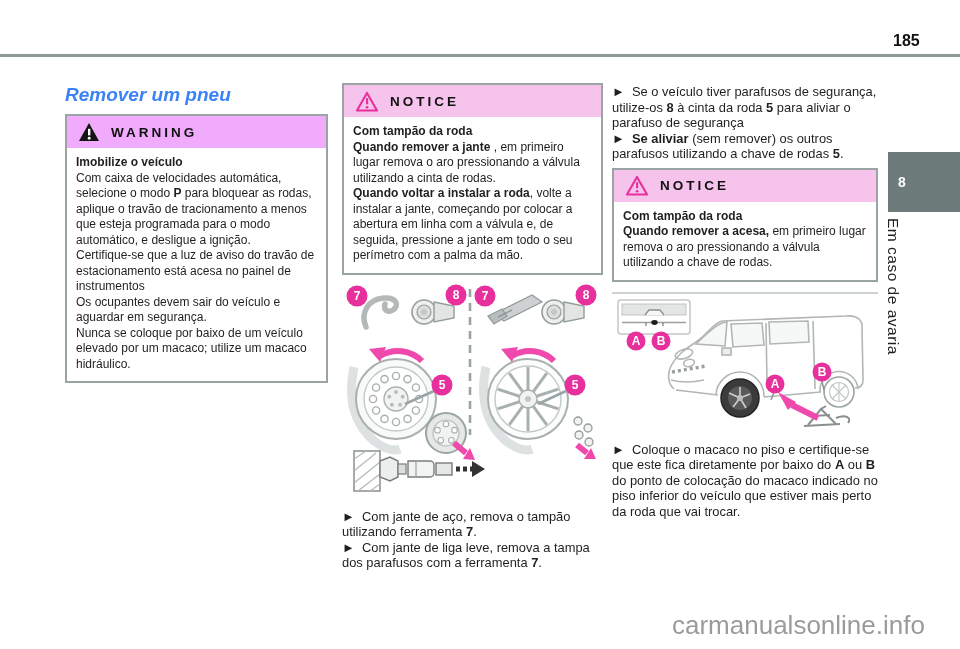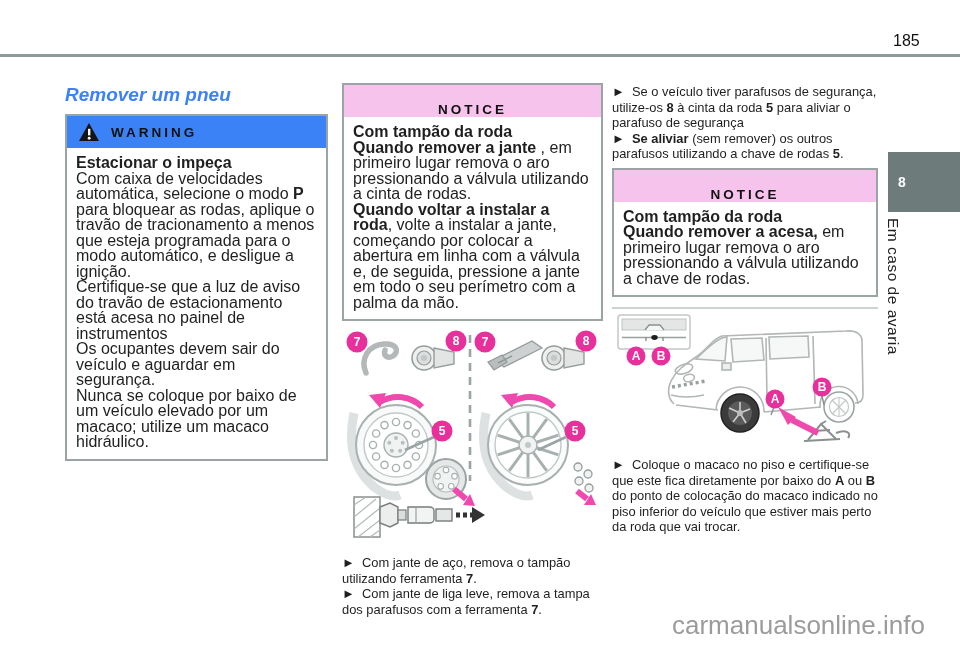--- a/index.html
+++ b/index.html
@@ -1,40 +1,40 @@
 <!DOCTYPE html>
 <html><head>
 <meta charset="utf-8">
 <style>
   html,body{margin:0;padding:0;background:#fff;}
   .page{position:relative;width:960px;height:649px;background:#fff;overflow:hidden;
         font-family:"Liberation Sans",sans-serif;color:#1f1f1f;}
   .abs{position:absolute;}
   .top-rule{left:0;top:54px;width:960px;height:3px;background:#8e9a9a;}
-  .page-num{left:893px;top:32px;font-size:16px;font-weight:normal;color:#111;}
+  .page-num{left:893px;top:32px;font-size:16px;font-weight:bold;color:#111;}
   .side-tab{left:888px;top:152px;width:72px;height:60px;background:#6d7b7b;
             display:flex;align-items:center;padding-left:10px;box-sizing:border-box;
             color:#fff;font-size:14px;font-weight:bold;}
   .chapter{left:884px;top:218px;height:170px;writing-mode:vertical-rl;
            font-size:15.5px;color:#222;letter-spacing:.5px;}
   .watermark{left:672px;top:610px;font-size:26px;color:#9b9b9b;}
 
   .col{position:absolute;}
   .col-left{left:65px;top:84px;width:263px;}
   .col-mid{left:342px;top:83px;width:261px;}
   .col-right{left:612px;top:84px;width:266px;}
 
   .article-title{font-size:19px;font-weight:bold;color:#3b82f6;line-height:22px;margin:0 0 8px 0;font-style:italic;}
 
   .alertbox{border:2px solid #9ba4a4;background:#fff;box-sizing:border-box;}
   .alert-head{display:flex;align-items:center;gap:11px;padding:6px 11px;height:32px;box-sizing:border-box;}
-  .warn-head{background:#3b82f6;}
-  .notice-head{background:#f6c3ec;flex-direction:column;}
+  .warn-head{background:#f0abfc;}
+  .notice-head{background:#f6c3ec;}
   .alert-label{font-size:13.5px;font-weight:bold;letter-spacing:3px;color:#111;}
-  .alert-body{padding:7px 9px 9px 9px;font-size:16px;line-height:15.5px;}
+  .alert-body{padding:7px 9px 9px 9px;font-size:12px;line-height:15.5px;}
   .alert-body p{margin:0;}
   .b{font-weight:bold;}
 
   .bullets{font-size:12.9px;line-height:15.5px;}
   .bullets p{margin:0 0 0 0;}
   .fig{display:block;}
   .fig-wheel{margin-top:8px;}
   .fig-van{margin-top:10px;margin-bottom:8px;}
   .mid-bullets{margin-top:12px;}
   .marker-txt{font-family:"Liberation Sans",sans-serif;font-size:12px;font-weight:bold;fill:#fff;}
@@ -58,21 +58,21 @@
     <div class="alertbox">
       <div class="alert-head warn-head">
         <svg width="22" height="20" viewBox="0 0 24 22">
           <path d="M12 1 L23 21 L1 21 Z" fill="#141414"></path>
           <rect x="10.9" y="7.5" width="2.6" height="7.2" fill="#fff"></rect>
           <circle cx="12.2" cy="17.8" r="1.6" fill="#fff"></circle>
         </svg>
         <span class="alert-label">WARNING</span>
       </div>
       <div class="alert-body">
-        <p><span class="b">Estacionar o impeça</span></p>
+        <p><span class="b">Imobilize o veículo</span></p>
         <p><span>Com caixa de velocidades automática, selecione o modo </span><span class="b">P</span><span> para bloquear as rodas, aplique o travão de tracionamento a menos que esteja programada para o modo automático, e desligue a ignição.</span></p>
         <p><span>Certifique-se que a luz de aviso do travão de estacionamento está acesa no painel de instrumentos</span></p>
         <p><span>Os ocupantes devem sair do veículo e aguardar em segurança.</span></p>
         <p><span>Nunca se coloque por baixo de um veículo elevado por um macaco; utilize um macaco hidráulico.</span></p>
       </div>
     </div>
   </div>
 
   <div class="col col-mid">
     <div class="alertbox">

